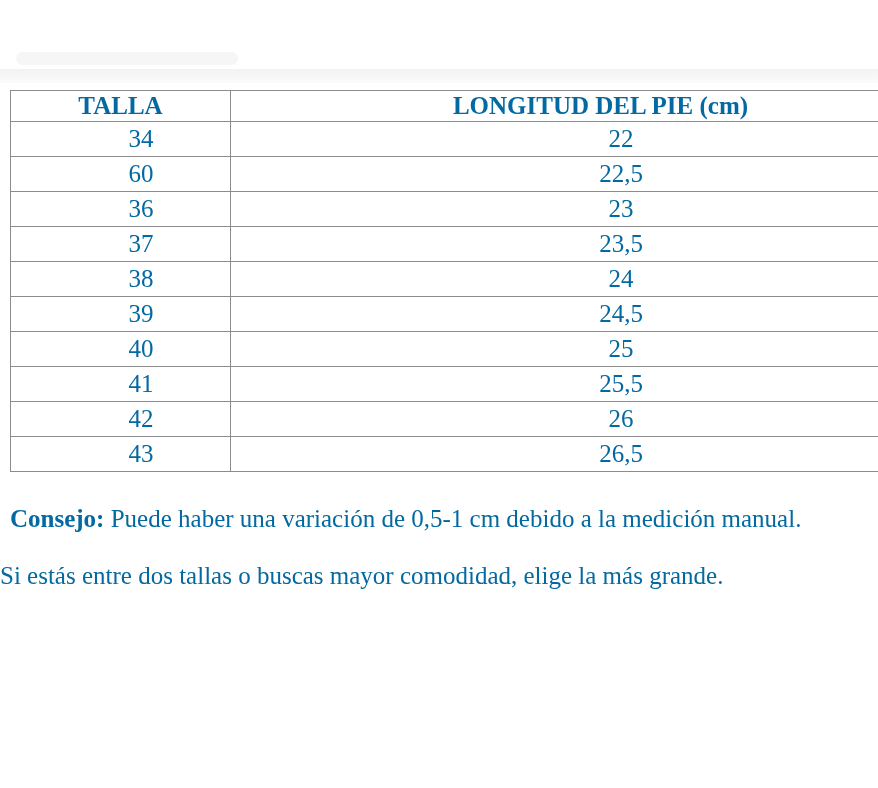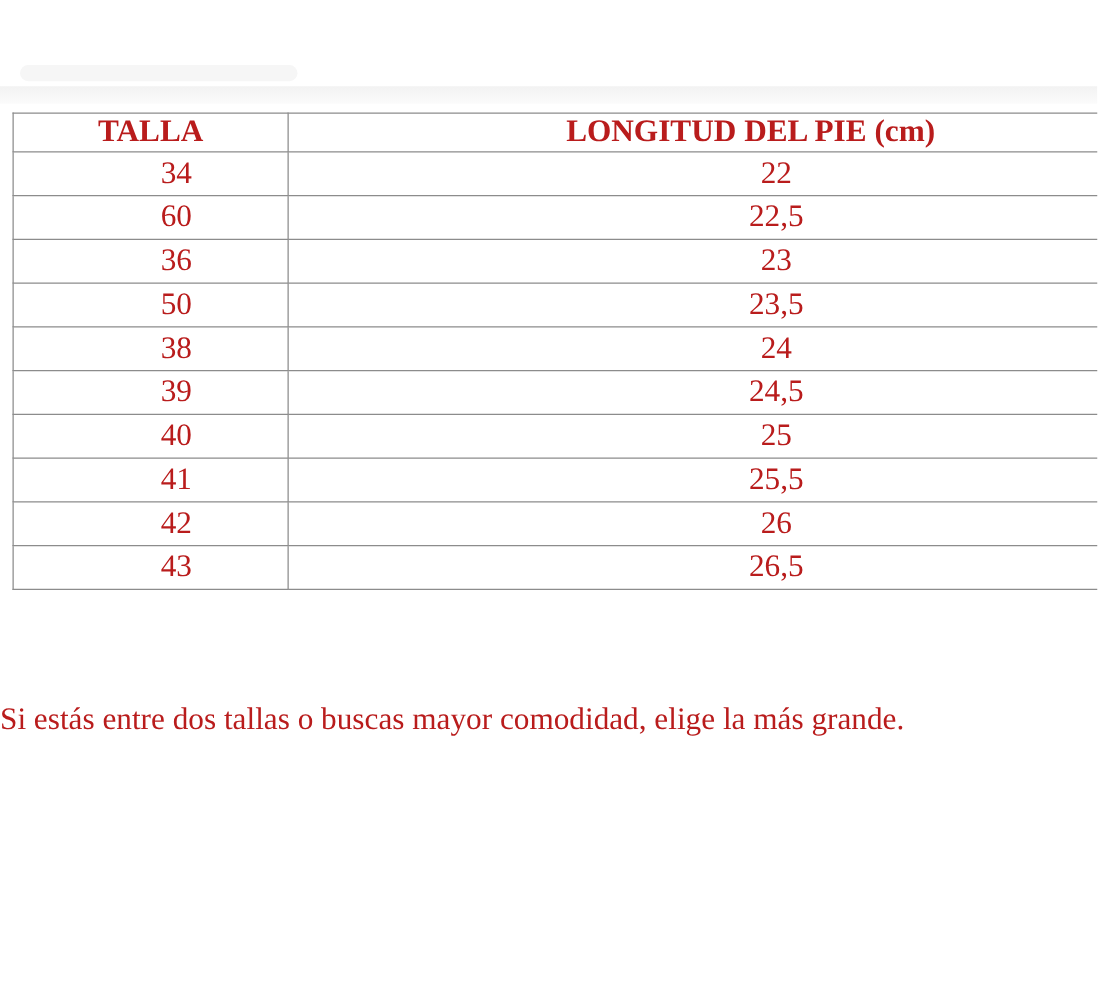--- a/index.html
+++ b/index.html
@@ -4,21 +4,21 @@
 <style>
   * { margin: 0; padding: 0; box-sizing: border-box; }
   html, body { background: #ffffff; }
   .page {
     position: relative;
     width: 878px;
     height: 788px;
     overflow: hidden;
     background: #ffffff;
     font-family: "Liberation Serif", "DejaVu Serif", serif;
-    color: #b91c1c;
+    color: #0369a1;
   }
   .skeleton-bar {
     position: absolute;
     left: 16px;
     top: 52px;
     width: 222px;
     height: 13px;
     border-radius: 7px;
     background: #f6f6f6;
   }
@@ -103,21 +103,21 @@
       </tr>
       <tr>
         <td>60</td>
         <td>22,5</td>
       </tr>
       <tr>
         <td>36</td>
         <td>23</td>
       </tr>
       <tr>
-        <td>50</td>
+        <td>37</td>
         <td>23,5</td>
       </tr>
       <tr>
         <td>38</td>
         <td>24</td>
       </tr>
       <tr>
         <td>39</td>
         <td>24,5</td>
       </tr>
@@ -133,16 +133,17 @@
         <td>42</td>
         <td>26</td>
       </tr>
       <tr>
         <td>43</td>
         <td>26,5</td>
       </tr>
     </tbody>
   </table>
 
+  <p class="tip-paragraph"><b>Consejo:</b><span> Puede haber una variación de 0,5-1 cm debido a la medición manual.</span></p>
 
   <p class="note-paragraph">Si estás entre dos tallas o buscas mayor comodidad, elige la más grande.</p>
 
 </div>
 
 </body></html>

